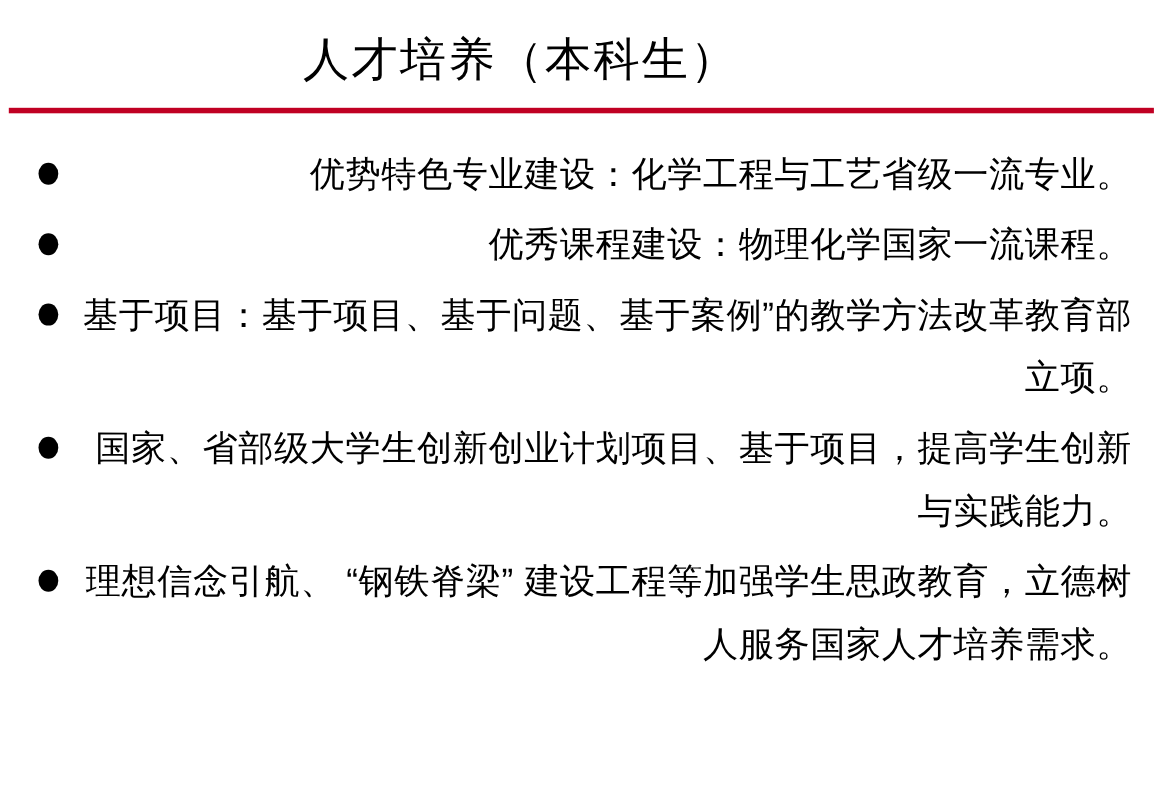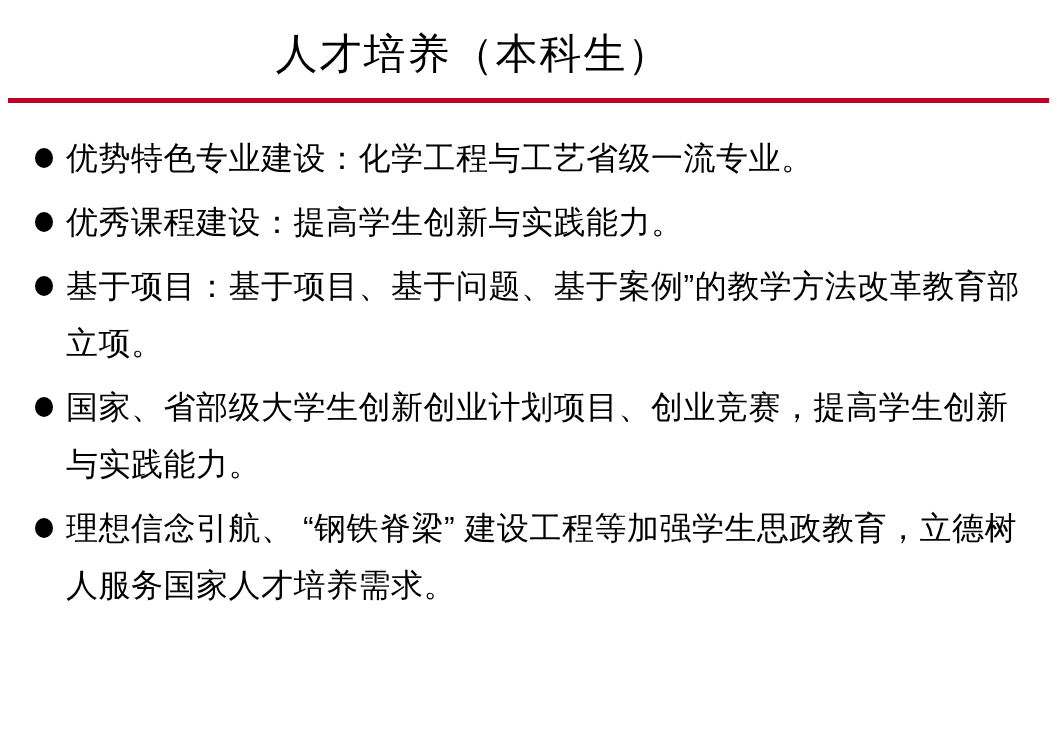--- a/index.html
+++ b/index.html
@@ -50,20 +50,21 @@
     padding: 0;
     list-style: none;
   }
   .bullet-item {
     display: flex;
     align-items: flex-start;
     font-size: 32px;
     line-height: 57px;
     margin-bottom: 7px;
     letter-spacing: 0.5px;
+    text-align: right;
   }
   .bullet-dot {
     flex: 0 0 18px;
     width: 18px;
     height: 20px;
     border-radius: 50%;
     background: #000000;
     margin-top: 18px;
     margin-right: 13px;
   }
@@ -81,29 +82,29 @@
 
   <div class="title-divider" style="background: rgb(192, 0, 35);"></div>
 
   <ul class="bullet-list">
     <li class="bullet-item">
       <span class="bullet-dot"></span>
       <span class="bullet-text">优势特色专业建设：化学工程与工艺省级一流专业。</span>
     </li>
     <li class="bullet-item">
       <span class="bullet-dot"></span>
-      <span class="bullet-text">优秀课程建设：提高学生创新与实践能力。</span>
+      <span class="bullet-text">优秀课程建设：物理化学国家一流课程。</span>
     </li>
     <li class="bullet-item">
       <span class="bullet-dot"></span>
       <span class="bullet-text">基于项目：基于项目、基于问题、基于案例”的教学方法改革教育部立项。</span>
     </li>
     <li class="bullet-item">
       <span class="bullet-dot"></span>
-      <span class="bullet-text">国家、省部级大学生创新创业计划项目、创业竞赛，提高学生创新与实践能力。</span>
+      <span class="bullet-text">国家、省部级大学生创新创业计划项目、基于项目，提高学生创新与实践能力。</span>
     </li>
     <li class="bullet-item">
       <span class="bullet-dot"></span>
       <span class="bullet-text">理想信念引航、 “钢铁脊梁” 建设工程等加强学生思政教育，立德树人服务国家人才培养需求。</span>
     </li>
   </ul>
 
 </div>
 
 </body></html>

